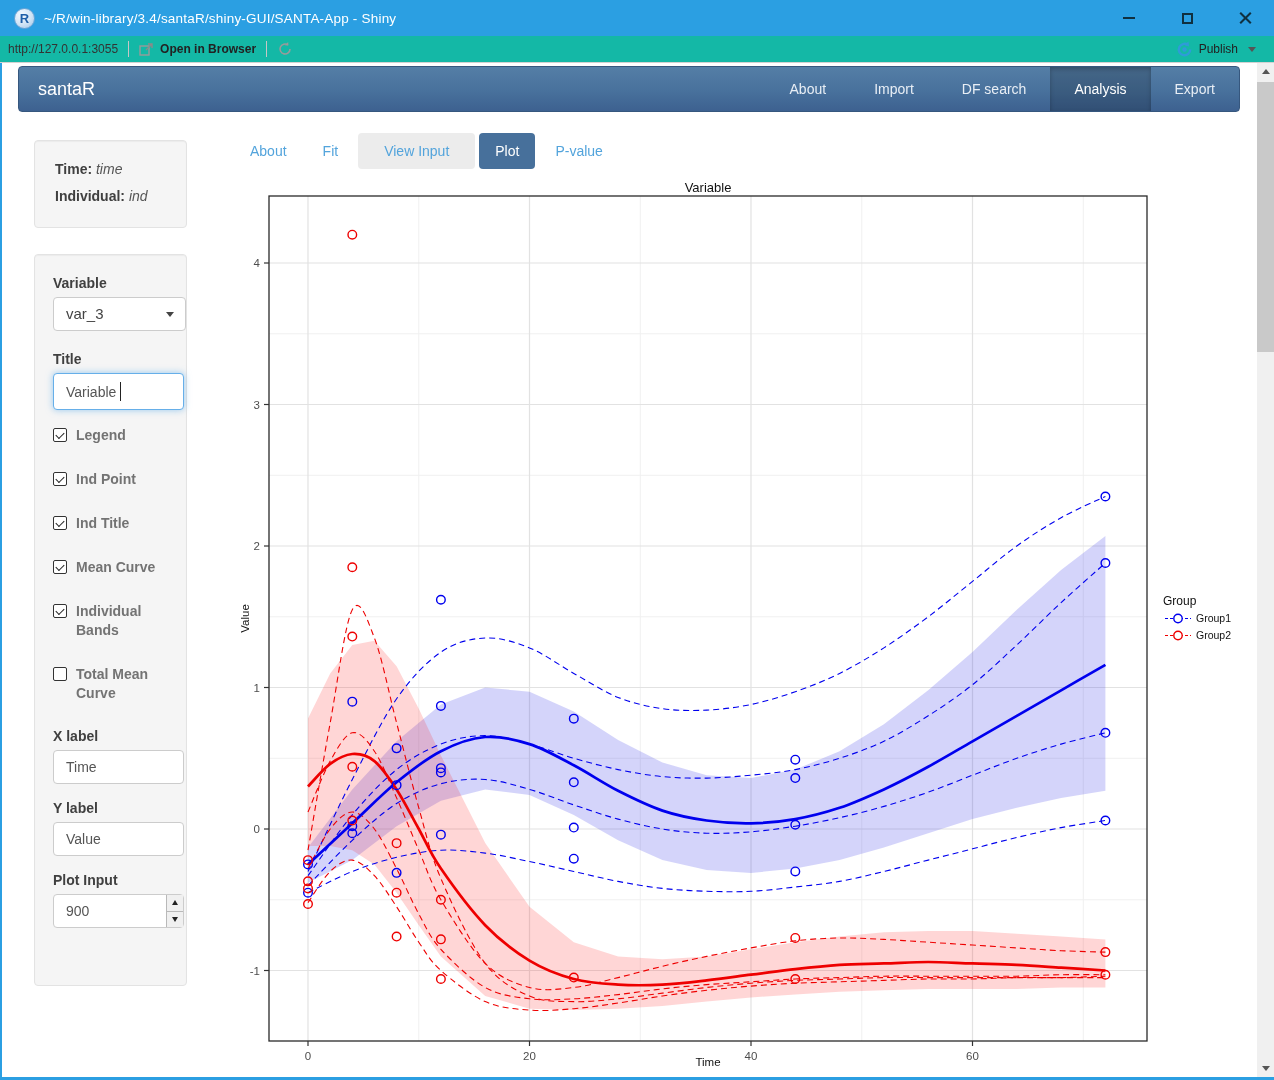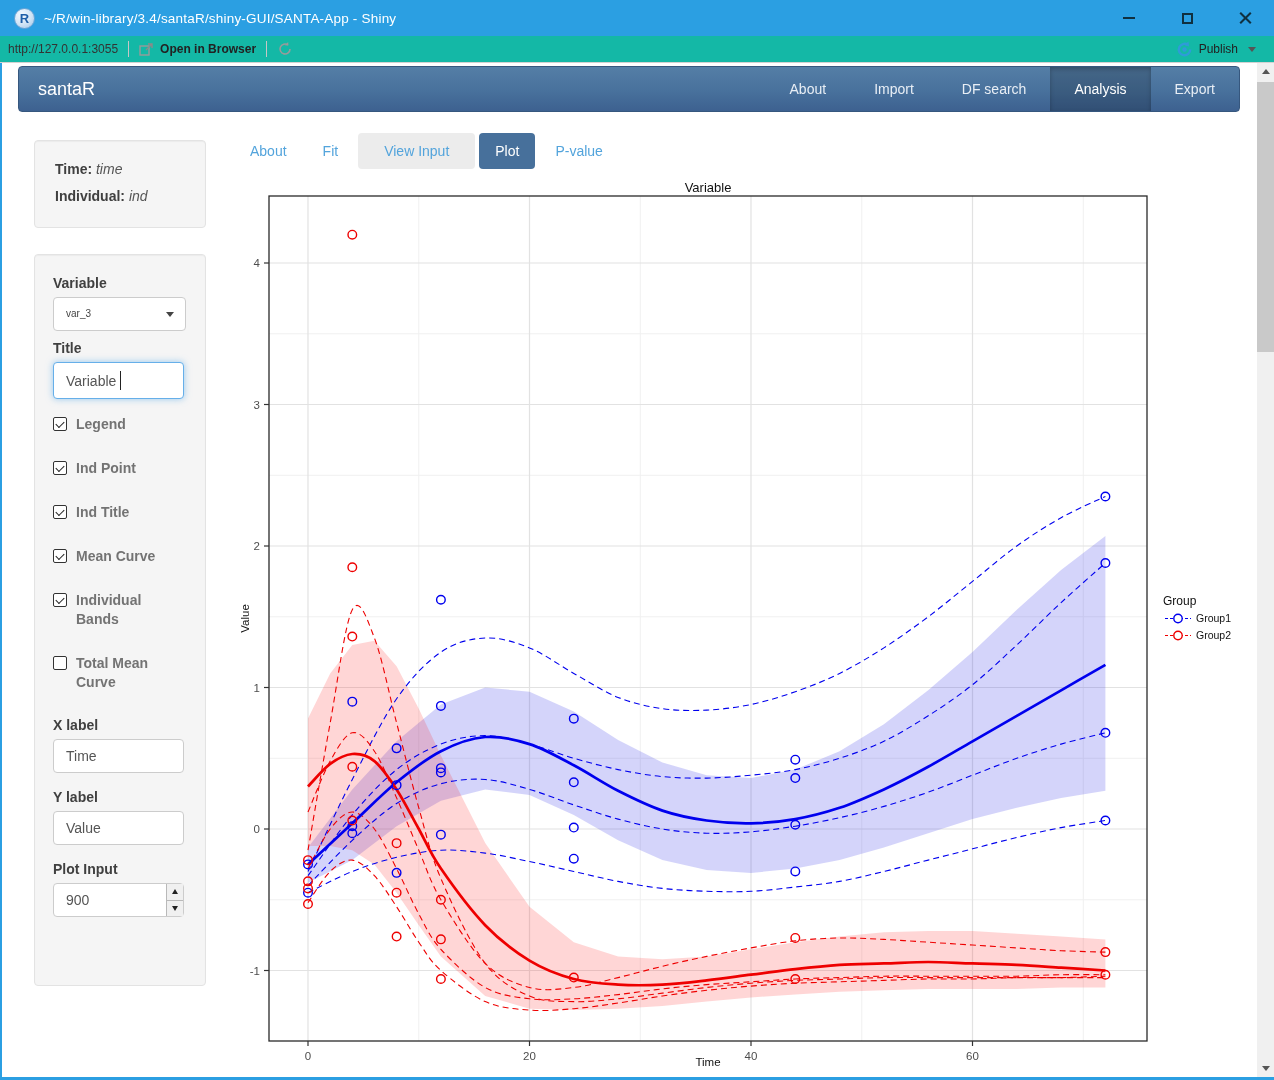--- a/index.html
+++ b/index.html
@@ -51,31 +51,31 @@
   .nav-item { color:#e8eef5; font-size:14px; padding:0 24px; display:flex; align-items:center; cursor:pointer; }
   .nav-item.active { background:rgba(0,0,0,0.18); color:#fff; box-shadow:inset 0 2px 4px rgba(0,0,0,.25); }
 
   
   .tabs { position:absolute; left:232px; top:133px; display:flex; }
   .tab { font-size:14px; color:#53a4dc; padding:10px 16px; margin-right:4px; border-radius:4px; cursor:pointer; }
   .tab.hovered { background:#ececec; padding:10px 26px; }
   .tab.active { background:#47709b; color:#fff; padding:10px 16px; }
 
   
-  .well { position:absolute; left:32px; width:172px; background:#f5f5f5; border:1px solid #e3e3e3;
+  .well { position:absolute; left:32px; width:153px; background:#f5f5f5; border:1px solid #e3e3e3;
           border-radius:4px; box-shadow:inset 0 1px 1px rgba(0,0,0,.04); }
   .well1 { top:140px; height:88px; padding:20px; }
   .well2 { top:254px; height:732px; padding:20px 18px; }
   .well3 { top:1010px; height:56px; padding:18px 20px; }
   .info-line { font-size:14px; color:#404040; margin-bottom:11px; }
   .info-line b { font-weight:bold; }
   .info-line i { font-style:italic; color:#555; }
   .ctl-label { font-size:14px; font-weight:bold; color:#404040; margin-bottom:6px; }
   .selectbox { position:relative; width:133px; height:34px; background:#fff; border:1px solid #ccc;
-               border-radius:4px; font-size:10px; color:#444; line-height:32px; padding-left:12px; margin-bottom:9px; }
+               border-radius:4px; font-size:15px; color:#444; line-height:32px; padding-left:12px; margin-bottom:20px; }
   .selectbox .caret { position:absolute; right:11px; top:14px; width:0; height:0;
       border-left:4.5px solid transparent; border-right:4.5px solid transparent; border-top:5.5px solid #444; }
   .txt-input { width:131px; height:34px; background:#fff; border:1px solid #ccc; border-radius:4px;
                font-size:14px; color:#555; padding:0 12px; font-family:"Liberation Sans",sans-serif; margin-bottom:16px; display:block; }
   .txt-input.focused { border:1.5px solid #66afe9; box-shadow:0 0 7px rgba(102,175,233,.65); height:37px; }
   .input-wrap { position:relative; }
   .caret-bar { position:absolute; left:67px; top:9px; width:1px; height:19px; background:#222; }
   .cb-row { display:flex; margin-bottom:25px; width:125px; }
   .cb-box { flex:0 0 14px; width:14px; height:14px; background:#fff; border:1.5px solid #333; border-radius:2px;
             margin-right:9px; margin-top:2px; position:relative; }

